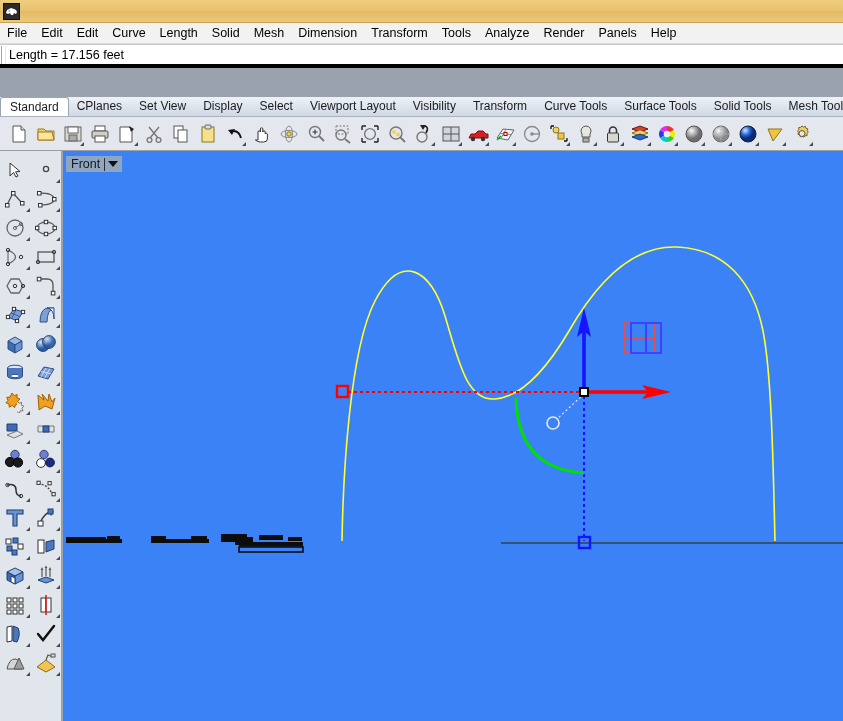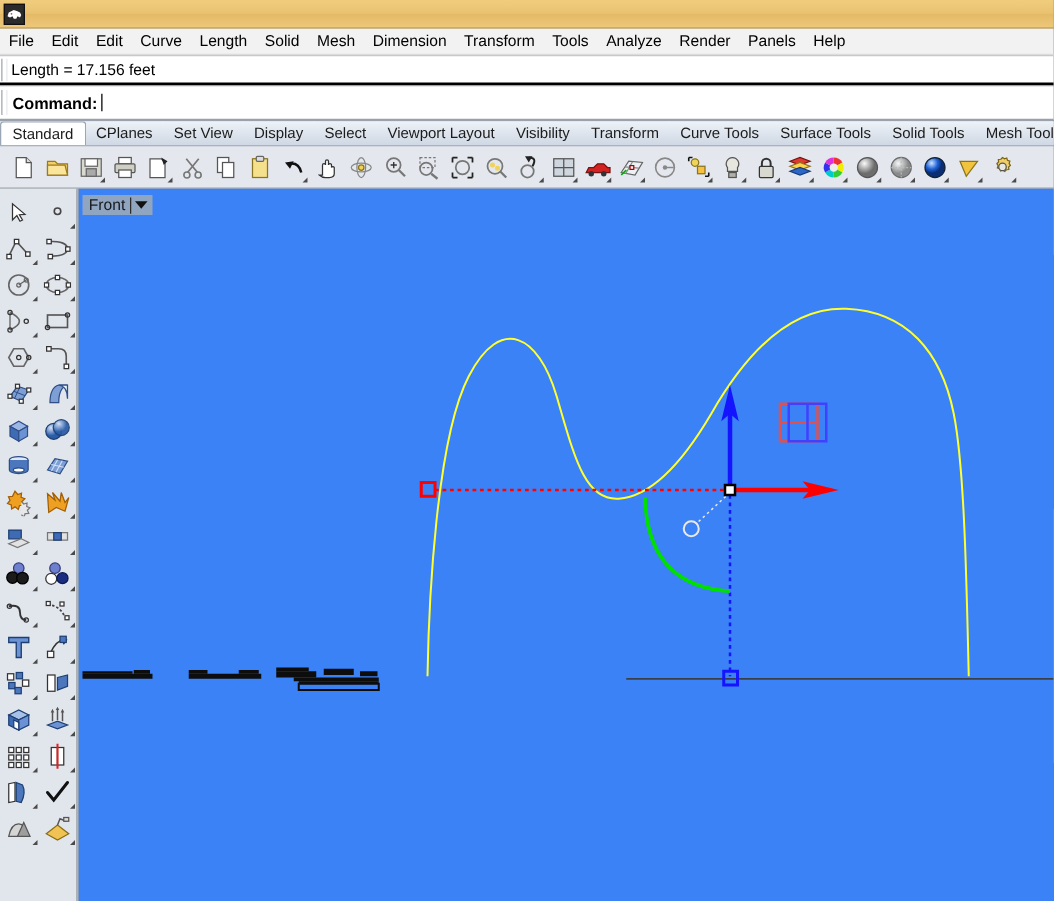--- a/index.html
+++ b/index.html
@@ -44,21 +44,21 @@
     font-size: 12.5px; color: #000;
     padding: 17px 7px;
     white-space: nowrap; cursor: default;
   }
 
   
   .promptline {
     position: absolute; left: 0; top: 44px; width: 843px; height: 24px;
     background: #ffffff;
     border-top: 1px solid #c8c8c8;
-    border-bottom: 2px solid #000000;
+    border-bottom: 4px solid #000000;
     display: flex; align-items: center;
   }
   .promptline .gripper {
     width: 5px; height: 18px; margin: 0 3px 0 1px;
     border-left: 1px solid #9fa6ad; border-right: 1px solid #e8eaec;
     flex: 0 0 auto;
   }
   .prompt-text { font-size: 12.5px; color: #000; }
 
   
@@ -216,26 +216,20 @@
     <div class="menu-item">Render</div>
     <div class="menu-item">Panels</div>
     <div class="menu-item">Help</div>
   </div>
 
   <div class="promptline">
     <div class="gripper"></div>
     <div class="prompt-text">Length = 17.156 feet</div>
   </div>
 
-  <div class="cmdline">
-    <div class="gripper"></div>
-    <span class="cmd-label">Command:</span>
-    <span class="caret"></span>
-    <input class="cmd-input" type="text" placeholder="" style="">
-  </div>
 
   <div class="tabbar">
     <div class="tab active">Standard</div>
     <div class="tab">CPlanes</div>
     <div class="tab">Set View</div>
     <div class="tab">Display</div>
     <div class="tab">Select</div>
     <div class="tab">Viewport Layout</div>
     <div class="tab">Visibility</div>
     <div class="tab">Transform</div>

